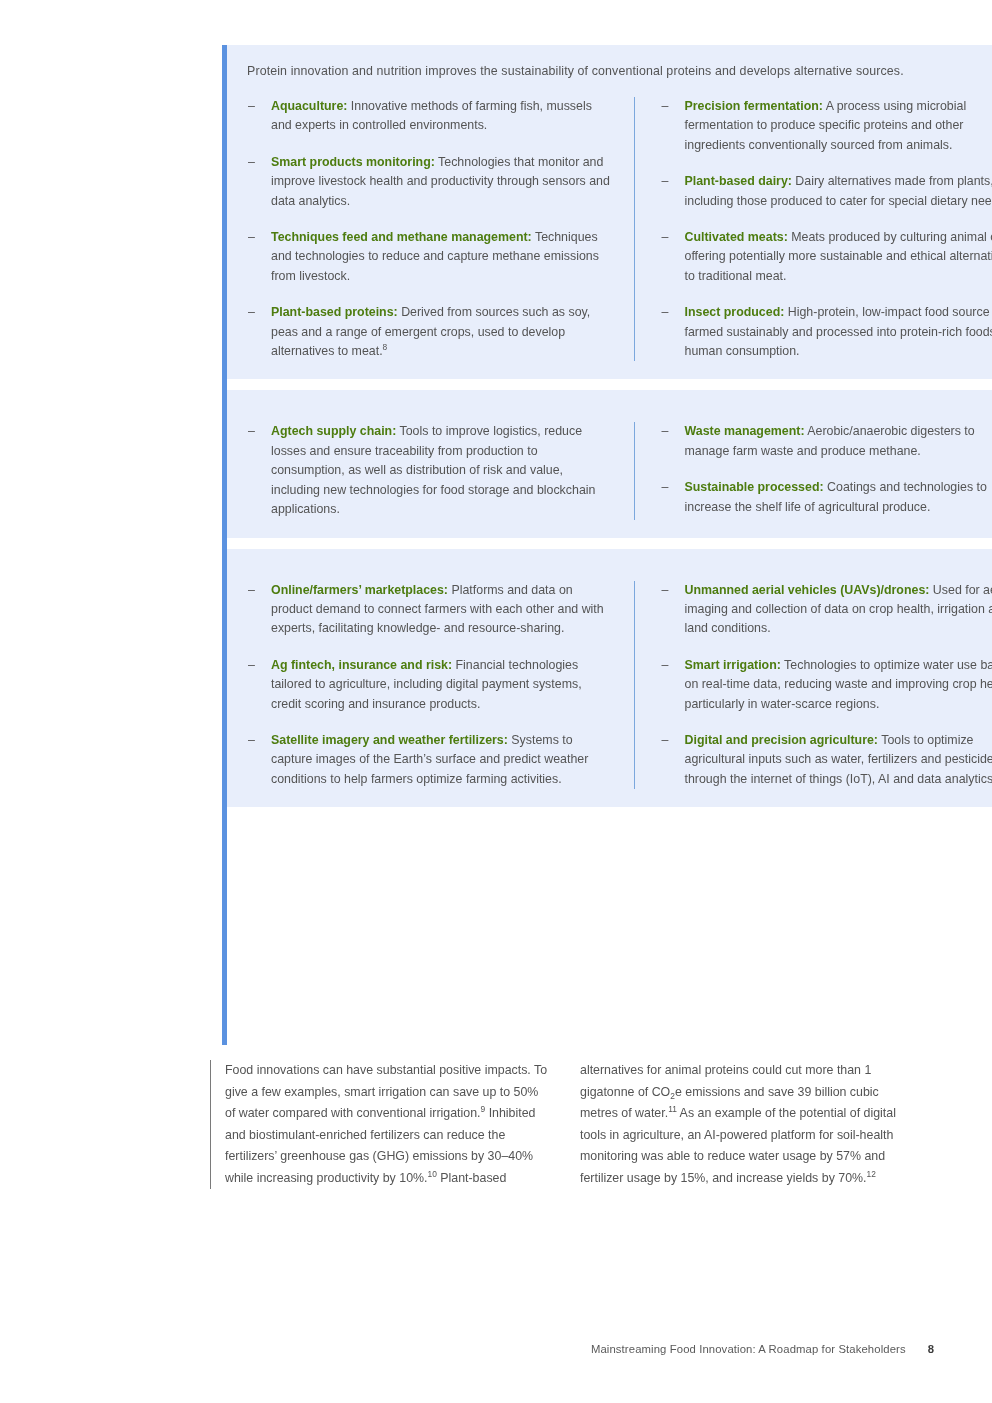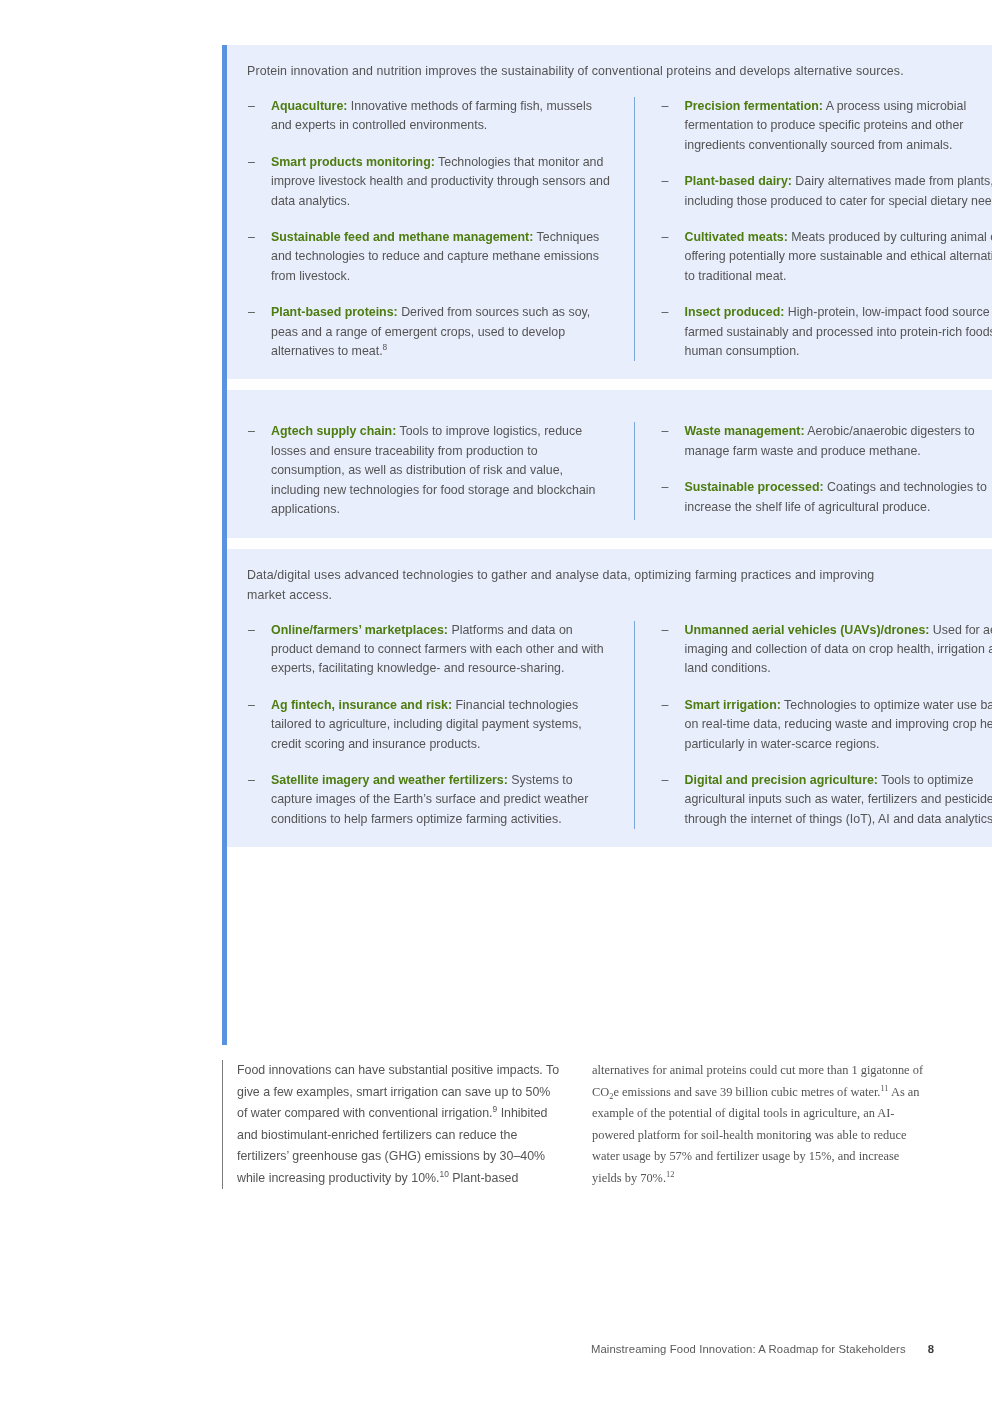--- a/index.html
+++ b/index.html
@@ -106,41 +106,40 @@
   }
   sub {
     font-size: 8.4px;
     vertical-align: sub;
     line-height: 0;
   }
 
   
   .body-block {
     position: absolute;
-    left: 222px;
+    left: 210px;
     top: 1060px;
     width: 712px;
     display: flex;
   }
   .body-col {
     width: 50%;
     box-sizing: border-box;
     font-size: 12.4px;
     line-height: 21.5px;
     color: #545454;
   }
   .body-col.left {
     padding-left: 14px;
     padding-right: 18px;
     border-left: 1px solid #7a7a7a;
   }
   .body-col.right {
     padding-left: 14px;
     padding-right: 6px;
-    font-family: Liberation Serif, serif;
   }
   .body-col p { margin: 0; }
 
   
   .footer {
     position: absolute;
     left: 222px;
     top: 1343px;
     width: 712px;
     display: flex;
@@ -172,21 +171,21 @@
             <li>
               <span class="dash">–</span>
               <span class="term">Aquaculture:</span><span> Innovative methods of farming fish, mussels and experts in controlled environments.</span>
             </li>
             <li>
               <span class="dash">–</span>
               <span class="term">Smart products monitoring:</span><span> Technologies that monitor and improve livestock health and productivity through sensors and data analytics.</span>
             </li>
             <li>
               <span class="dash">–</span>
-              <span class="term">Sustainable feed and methane management:</span><span> Techniques and technologies to reduce and capture methane emissions from livestock.</span>
+              <span class="term">Techniques feed and methane management:</span><span> Techniques and technologies to reduce and capture methane emissions from livestock.</span>
             </li>
             <li>
               <span class="dash">–</span>
               <span class="term">Plant-based proteins:</span><span> Derived from sources such as soy, peas and a range of emergent crops, used to develop alternatives to meat.</span><sup>8</sup>
             </li>
           </ul>
         </div>
         <div class="col col-right">
           <ul class="items">
             <li>
@@ -229,21 +228,20 @@
             <li>
               <span class="dash">–</span>
               <span class="term">Sustainable processed:</span><span> Coatings and technologies to increase the shelf life of agricultural produce.</span>
             </li>
           </ul>
         </div>
       </div>
     </section>
 
     <section class="panel">
-      <p class="panel-intro">Data/digital uses advanced technologies to gather and analyse data, optimizing farming practices and improving market access.</p>
       <div class="cols">
         <div class="col col-left">
           <ul class="items">
             <li>
               <span class="dash">–</span>
               <span class="term">Online/farmers’ marketplaces:</span><span> Platforms and data on product demand to connect farmers with each other and with experts, facilitating knowledge- and resource-sharing.</span>
             </li>
             <li>
               <span class="dash">–</span>
               <span class="term">Ag fintech, insurance and risk:</span><span> Financial technologies tailored to agriculture, including digital payment systems, credit scoring and insurance products.</span>

